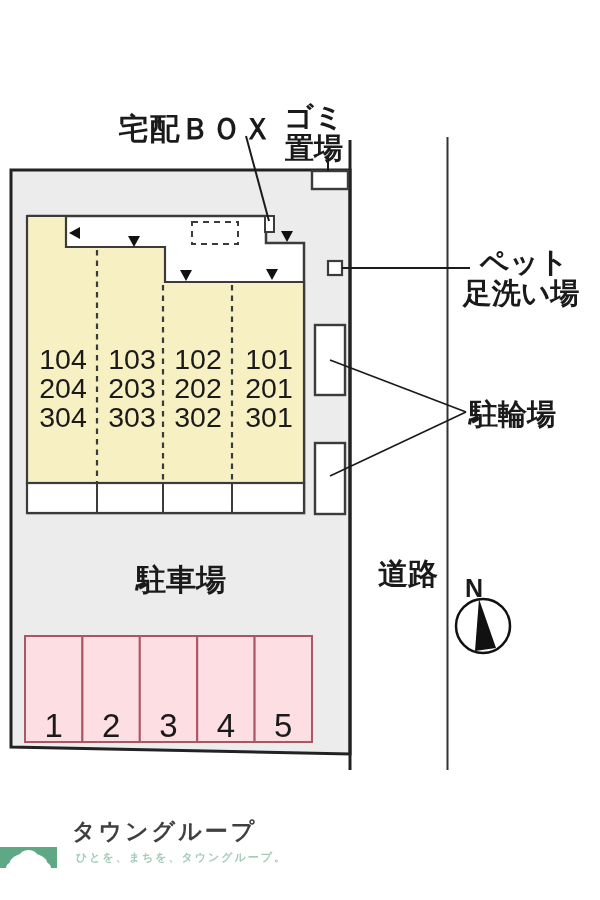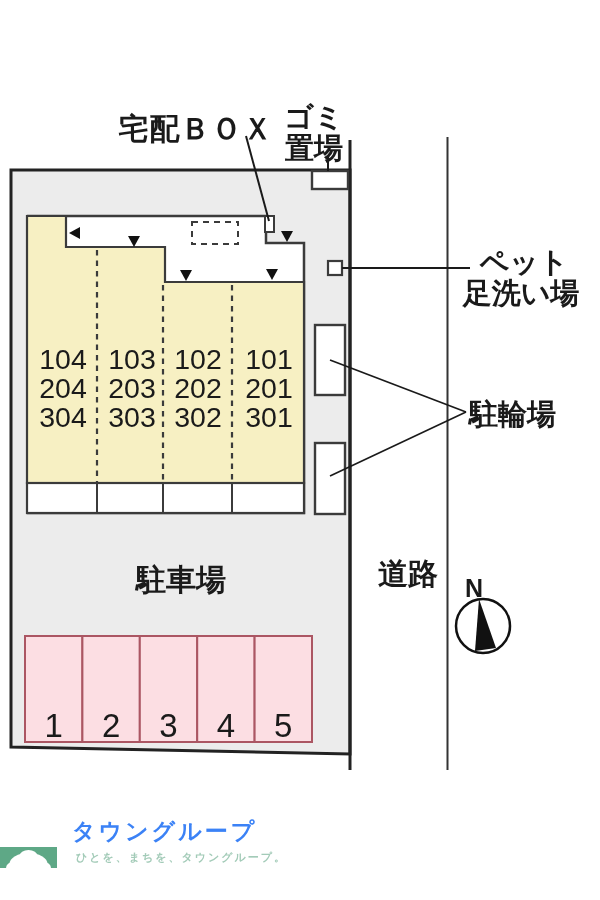--- a/index.html
+++ b/index.html
@@ -5,21 +5,21 @@
   html,body{margin:0;padding:0;background:#fff;}
   .canvas{position:relative;width:600px;height:868px;background:#ffffff;overflow:hidden;
           font-family:"Liberation Sans", sans-serif;}
   .plan-svg{position:absolute;left:0;top:0;}
   svg text{font-family:"Liberation Sans","DejaVu Sans",sans-serif;fill:#1a1a1a;}
   .jp{font-weight:bold;}
   .footer-logo-square{position:absolute;left:0;top:847px;width:57px;height:53px;background:#5ea886;}
   .footer-tagline{position:absolute;left:76px;top:850px;font-size:11px;letter-spacing:2px;
                   color:#a3cbb8;font-weight:bold;white-space:nowrap;}
   .footer-company{position:absolute;left:72px;top:816px;font-size:23px;letter-spacing:3px;
-                  color:#3b82f6;font-weight:bold;white-space:nowrap;}
+                  color:#404040;font-weight:bold;white-space:nowrap;}
 </style>
 </head>
 <body>
 
 <div class="canvas">
 
   <svg class="plan-svg" width="600" height="845" viewBox="0 0 600 845">
 
     <polygon points="11,170 350,170 350,754 11,747" fill="#ececec" stroke="#222" stroke-width="3"></polygon>
 

